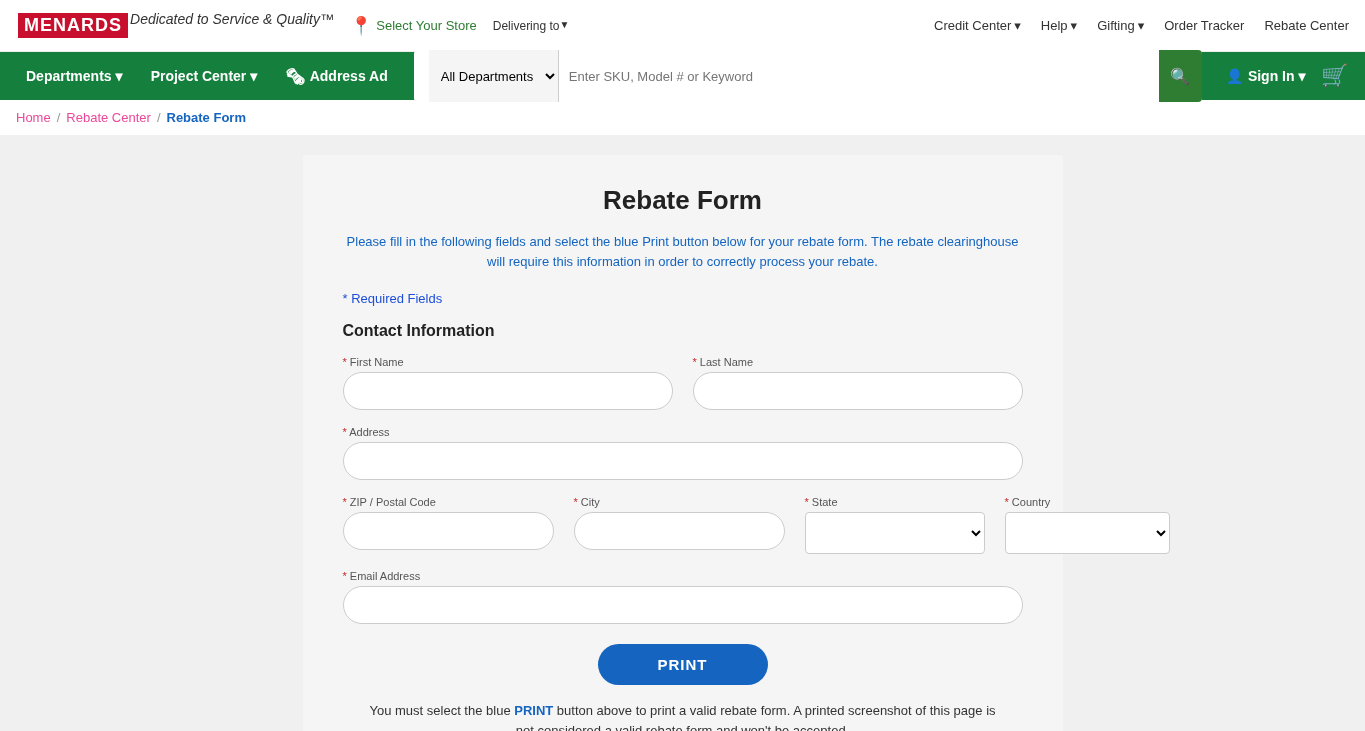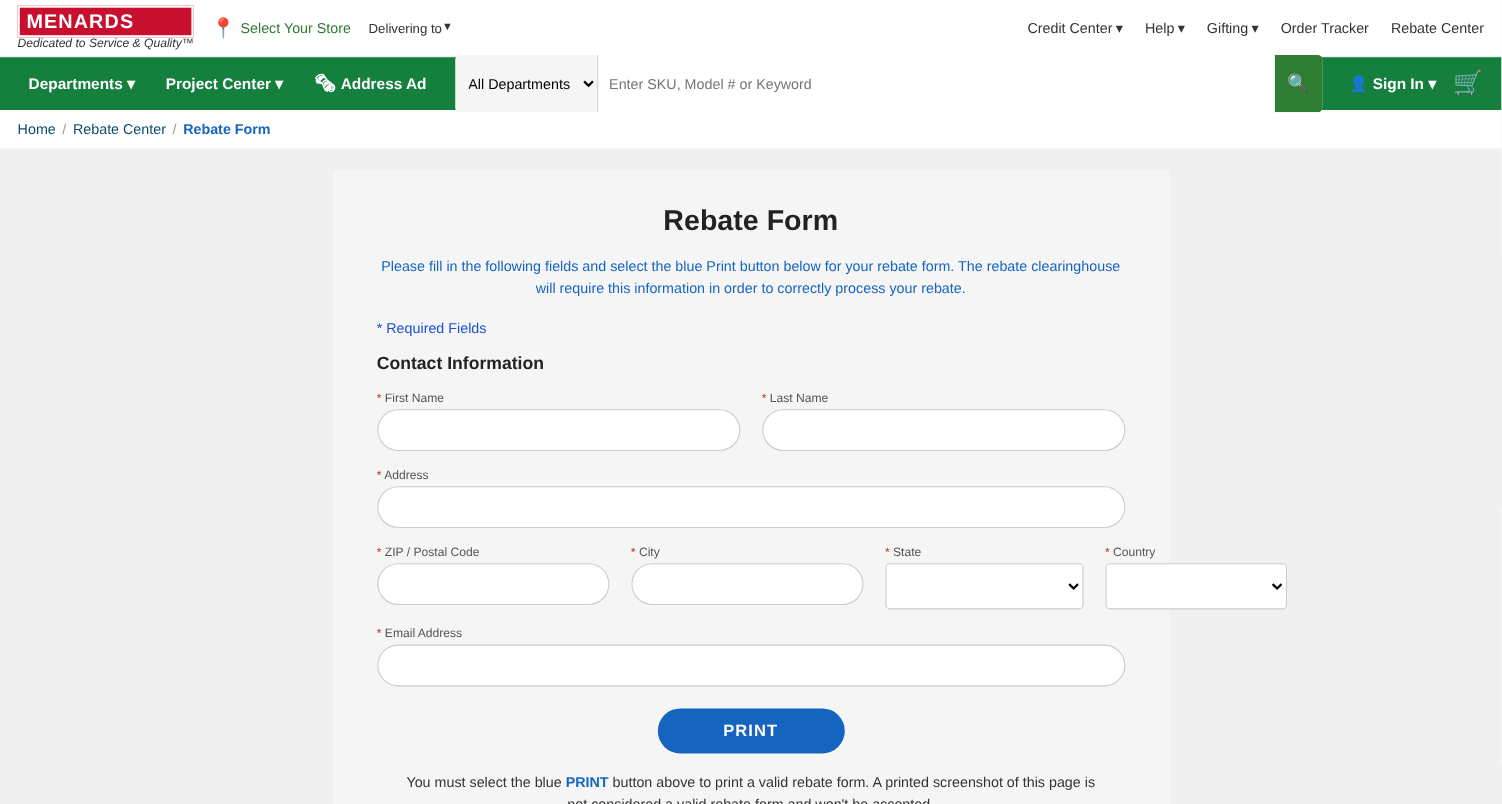--- a/index.html
+++ b/index.html
@@ -9,31 +9,31 @@
     .top-bar {
       display: flex;
       align-items: center;
       justify-content: space-between;
       padding: 6px 16px;
       background: #fff;
       border-bottom: 1px solid #eee;
       height: 52px;
     }
     .top-bar-left { display: flex; align-items: center; gap: 16px; }
-    .logo-area { display: flex; flex-direction: column; }
+    .logo-area { display: flex; flex-direction: row; }
     .logo-box {
       background: #c8102e;
       color: #fff;
       font-weight: 900;
       font-size: 18px;
       padding: 2px 6px;
       letter-spacing: 1px;
       border: 2px solid #fff;
     }
-    .logo-tagline { font-size: 11px; font-style: italic; color: #333; }
+    .logo-tagline { font-size: 14px; font-style: italic; color: #333; }
     .store-selector { display: flex; align-items: center; gap: 4px; color: #2e7d32; font-size: 13px; cursor: pointer; }
     .store-pin { color: #2e7d32; font-size: 18px; }
     .delivering-to { display: flex; flex-direction: row; font-size: 12px; color: #333; }
     .delivering-label { font-size: 12px; }
     .delivering-chevron { font-size: 10px; }
     .top-bar-right { display: flex; align-items: center; gap: 20px; justify-content: space-between; }
     .top-nav-link { font-size: 13px; color: #333; cursor: pointer; display: flex; align-items: center; gap: 3px; }
 
     
     .nav-bar {
@@ -59,20 +59,21 @@
     .weekly-ad-icon { font-size: 16px; }
     .search-container {
       flex: 1;
       display: flex;
       align-items: center;
       background: #fff;
       border-radius: 4px;
       overflow: hidden;
       height: 52px;
       margin: 0 8px;
+      padding-left: 15px;
     }
     .search-dept-select {
       border: none;
       border-right: 1px solid #ccc;
       padding: 0 8px;
       height: 100%;
       font-size: 13px;
       background: #f5f5f5;
       cursor: pointer;
       outline: none;
@@ -110,21 +111,21 @@
 
     
     .breadcrumb {
       padding: 10px 16px;
       font-size: 13px;
       color: #555;
       display: flex;
       align-items: center;
       gap: 6px;
     }
-    .breadcrumb a { color: #0c4a6e; text-decoration: none; }
+    .breadcrumb a { color: #ec4899; text-decoration: none; }
     .breadcrumb-current { color: #1565c0; font-weight: bold; }
     .breadcrumb-sep { color: #999; }
 
     
     .main-content {
       background: #f0f0f0;
       min-height: calc(100vh - 100px);
       display: flex;
       justify-content: center;
       padding: 20px 0 40px;

